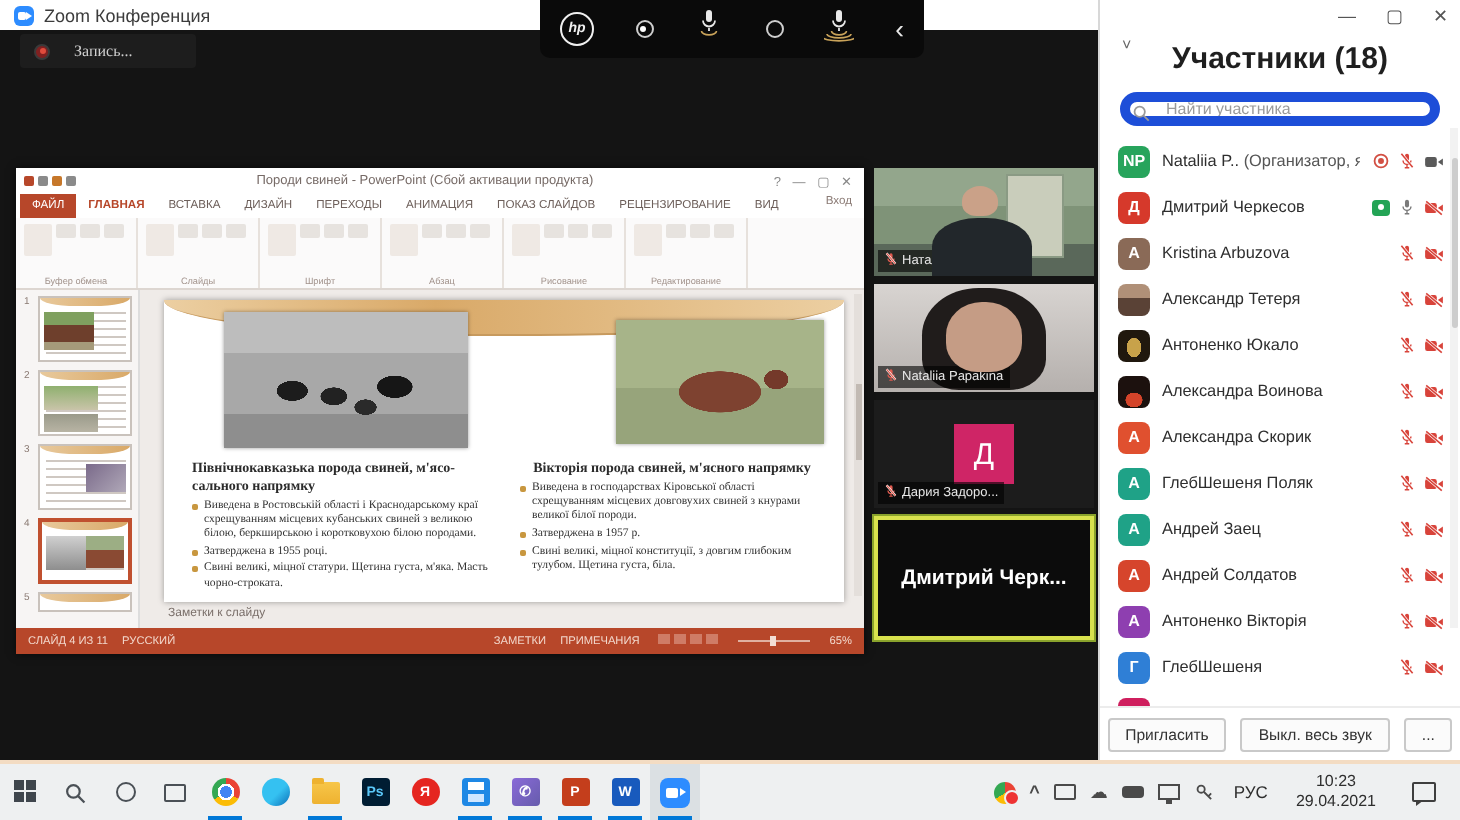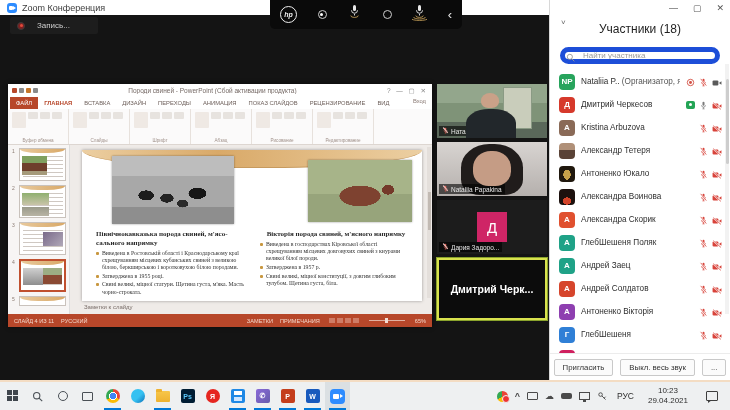--- a/index.html
+++ b/index.html
@@ -12,21 +12,21 @@
   .zicon { width:10px; height:10px; border-radius:3px; background:#2d8cff; position:relative; flex:0 0 auto; }
   .zicon::before { content:''; position:absolute; left:2px; top:3px; width:4px; height:4px; background:#fff; border-radius:1px; }
   .zicon::after { content:''; position:absolute; right:1px; top:3px; border-left:3px solid #fff; border-top:2px solid transparent; border-bottom:2px solid transparent; }
   .win-controls { position:absolute; right:6px; top:0; height:15px; display:flex; gap:15px; align-items:center; font-size:9px; color:#555; z-index:9; }
   .win-controls span { cursor:default; }
 
   
   .record-pill { position:absolute; left:10px; top:17px; width:88px; height:17px; background:#1d1d1d; border-radius:2px; display:flex; align-items:center; gap:12px; padding:0 7px; z-index:4; }
   .rec-dot { width:8px; height:8px; border-radius:50%; background:#802020; border:1.5px solid #3a3a3a; position:relative; }
   .rec-dot::after { content:''; position:absolute; left:1.5px; top:1.5px; width:3px; height:3px; border-radius:50%; background:#e04b3c; }
-  .record-pill .rec-label { font-size:8px; color:#cfcfcf; }
+  .record-pill .rec-label { font-size:8px; color:#cfcfcf;font-family:Liberation Serif, serif; }
 
   
   .hp-bar { position:absolute; left:270px; top:0; width:192px; height:29px; background:#0a0a0a; border-radius:0 0 5px 5px; display:flex; align-items:center; justify-content:space-between; padding:0 10px; z-index:8; }
   .hp-logo { width:17px; height:17px; border:1.5px solid #f0f0f0; border-radius:50%; color:#f0f0f0; font-size:7px; font-style:italic; font-weight:bold; display:flex; align-items:center; justify-content:center; }
   .ring { width:9px; height:9px; border:1.5px solid #cfcfcf; border-radius:50%; position:relative; }
   .ring.sel::after { content:''; position:absolute; left:1.5px; top:1.5px; width:3px; height:3px; background:#fff; border-radius:50%; }
   .hp-chevron { color:#e8e8e8; font-size:13px; line-height:1; }
 
   
   .ppt { position:absolute; left:8px; top:84px; width:424px; height:243px; background:#fff; display:flex; flex-direction:column; z-index:3; box-shadow:0 0 4px rgba(0,0,0,.6); }
@@ -107,21 +107,21 @@
   .v-face::before { content:''; position:absolute; left:22%; top:4%; width:56%; height:95%; background:#201c1b; border-radius:46% 46% 30% 30%; }
   .v-face::after { content:''; position:absolute; left:33%; top:17%; width:34%; height:64%; background:#c59c85; border-radius:48% 48% 42% 42%; }
   .v-letter { background:#1c1c1c; display:flex; align-items:center; justify-content:center; }
   .v-letter .sq { width:30px; height:30px; background:#cf2566; color:#fff; font-size:15px; display:flex; align-items:center; justify-content:center; }
   .v-name-tile { height:62px; background:#0c0c0c; border:2px solid #d9e24e; outline:1px solid #8aa32c; display:flex; align-items:center; justify-content:center; color:#fff; font-weight:bold; font-size:10.5px; white-space:nowrap; overflow:hidden; }
 
   
   .panel { position:absolute; left:549px; top:0; width:181px; height:380px; background:#fff; border-left:1px solid #d8d8d8; display:flex; flex-direction:column; z-index:6; }
   .panel-head { height:30px; margin-top:14px; position:relative; display:flex; align-items:center; justify-content:center; flex:0 0 auto; }
   .panel-head .chev { position:absolute; left:11px; top:4px; color:#666; font-size:8px; }
-  .panel-title { font-size:12px; font-weight:normal; color:#1f1f1f; }
+  .panel-title { font-size:15px; font-weight:bold; color:#1f1f1f; }
   .search-wrap { margin:0 10px 4px 10px; flex:0 0 auto; position:relative; }
   .search-input { width:100%; height:17px; border:5px solid #1d4ed8; border-radius:9px; font-size:8px; color:#555; padding:0 6px 0 18px; outline:none; background:#fff; font-family:"Liberation Sans",sans-serif; }
   .search-input::placeholder { color:#9a9a9a; }
   .search-mag { position:absolute; left:6px; top:4px; }
   .rows { flex:1; overflow:hidden; padding:2px 6px 0 9px; }
   .prow { height:23px; display:flex; align-items:center; gap:6px; }
   .pav { width:16px; height:16px; border-radius:4px; color:#fff; font-size:8px; font-weight:bold; display:flex; align-items:center; justify-content:center; flex:0 0 auto; }
   .pav.photo1 { background:linear-gradient(180deg,#b09078 0 45%,#5a4236 45%); }
   .pav.photo2 { background:radial-gradient(6px 8px at 50% 55%, #c8a24a 60%, #20180e 62%); }
   .pav.photo3 { background:radial-gradient(7px 6px at 50% 75%, #d4442a 60%, #1c110e 62%); }

